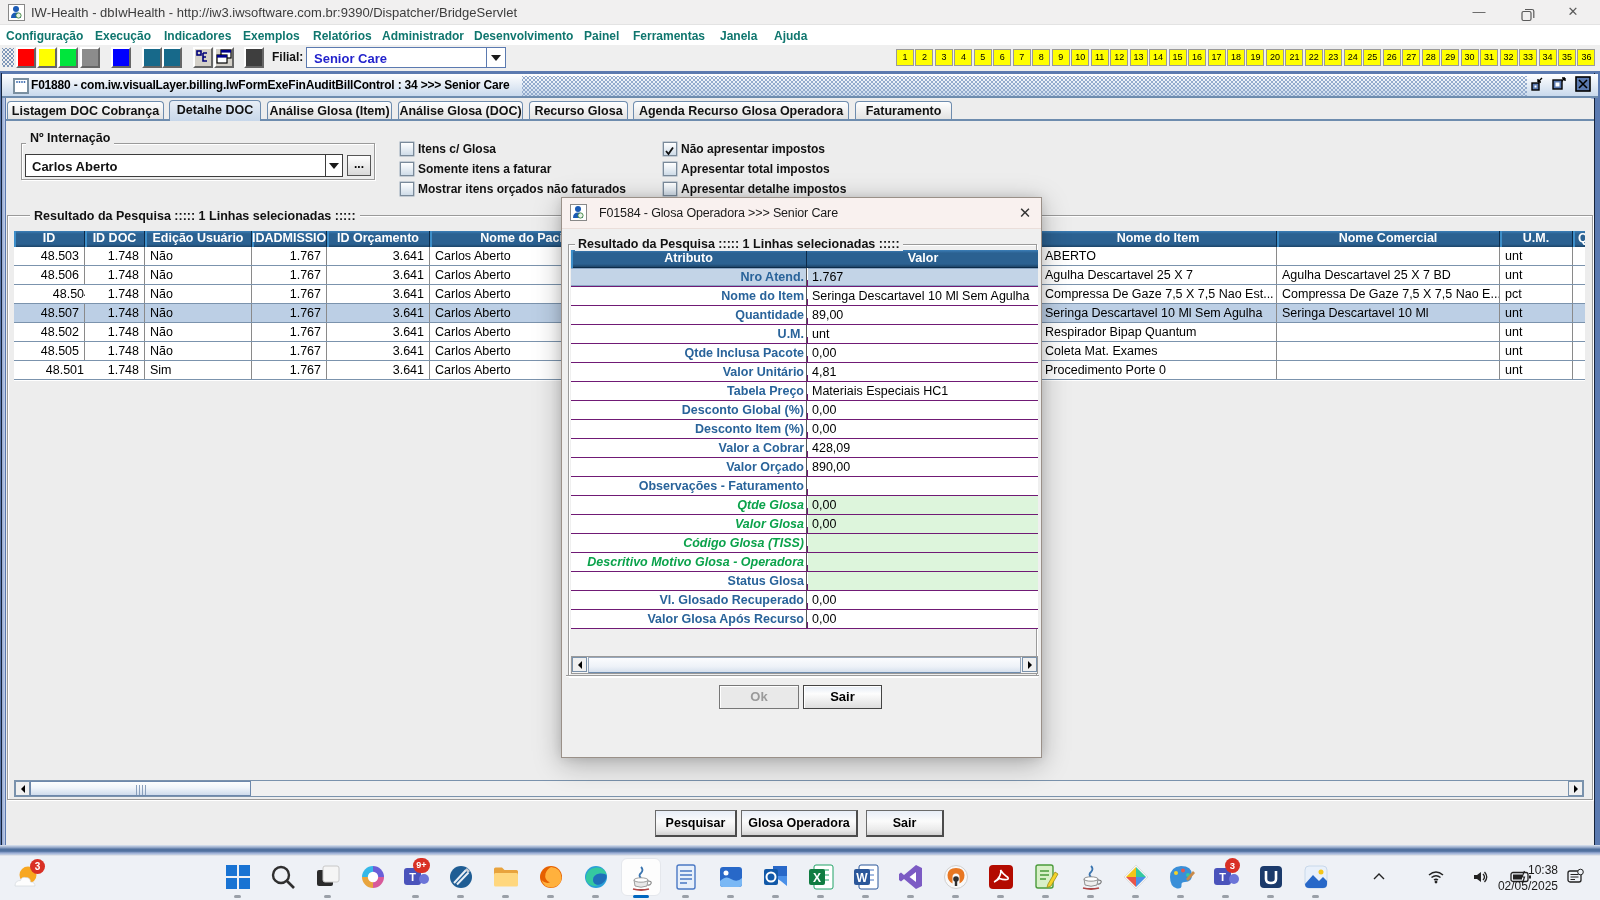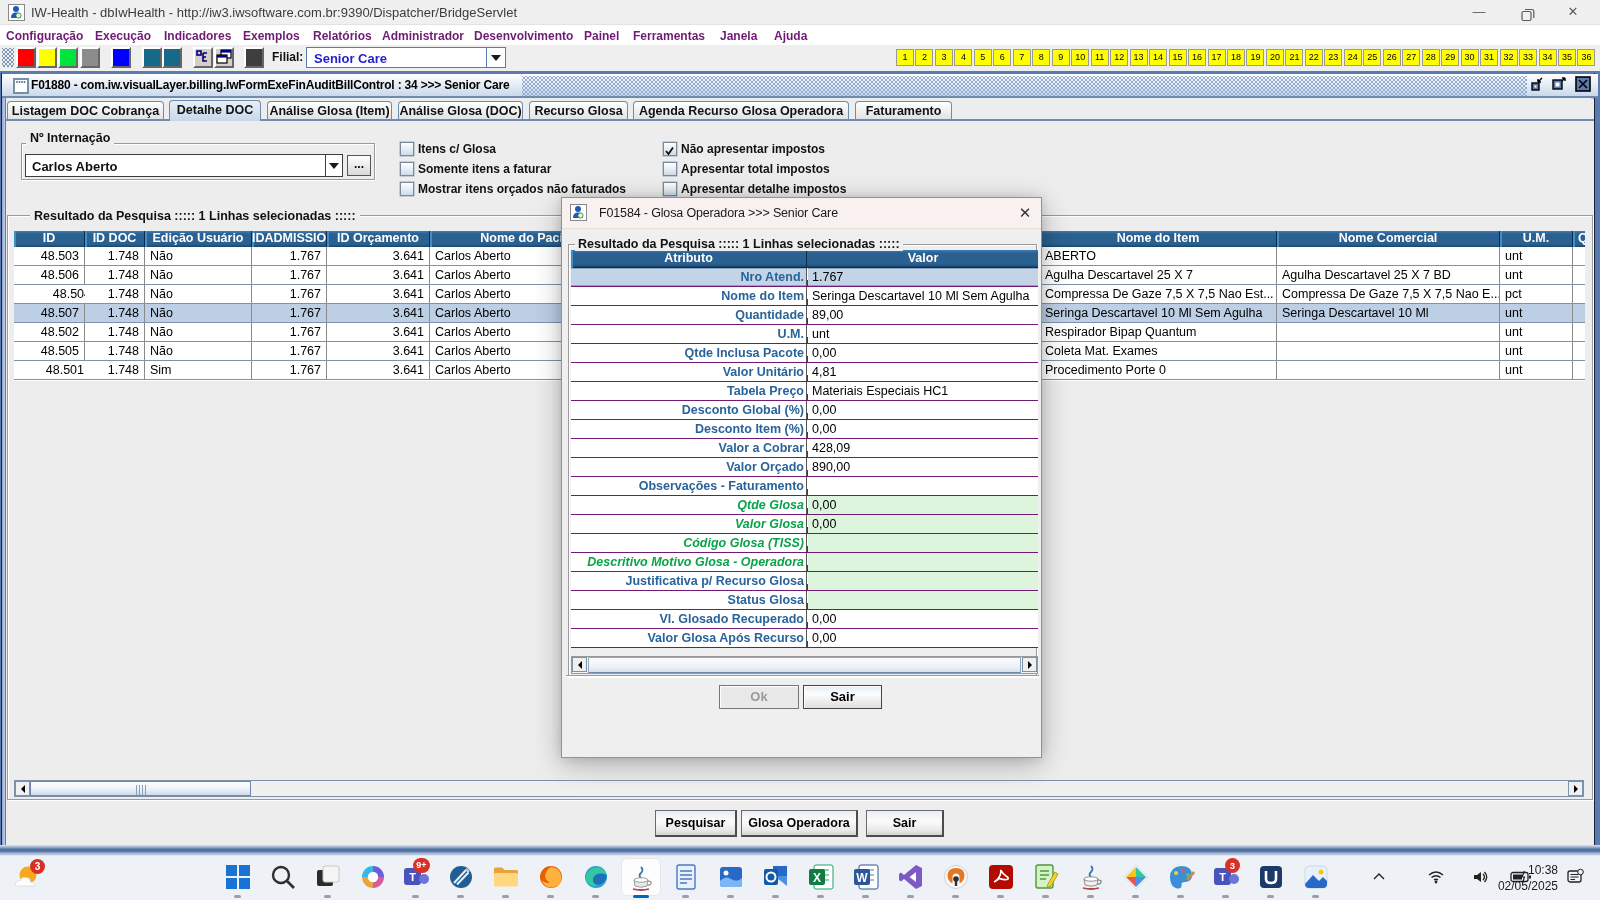--- a/index.html
+++ b/index.html
@@ -7,21 +7,21 @@
 body { font-family:"Liberation Sans", sans-serif; background:#ededed; position:relative; }
 .abs { position:absolute; }
 
 
 #titlebar { left:0; top:0; width:1600px; height:25px; background:#f1f0f0; border-bottom:1px solid #e3e3e3; }
 #titletext { left:31px; top:5px; font-size:13px; color:#3c3c3c; }
 .winbtn { top:0px; width:34px; height:24px; color:#5a5a5a; font-size:13px; text-align:center; line-height:24px; }
 
 
 #menubar { left:0; top:25px; width:1600px; height:20px; background:#ffffff; }
-.mitem { top:29px; font-size:12px; font-weight:bold; color:#701a75; }
+.mitem { top:29px; font-size:12px; font-weight:bold; color:#0f766e; }
 
 
 #toolbar { left:0; top:45px; width:1600px; height:27px; background:#efefef; }
 .tbtn { top:2px; width:20px; height:21px; border-top:2px solid #ffffff; border-left:2px solid #ffffff; border-right:2px solid #666; border-bottom:2px solid #666; }
 #handle { left:2px; top:3px; width:12px; height:19px;
   background-image:radial-gradient(#7d96b8 0.8px, transparent 1px), radial-gradient(#7d96b8 0.8px, transparent 1px);
   background-size:4px 4px; background-position:0 0, 2px 2px; }
 #filial-label { left:272px; top:5px; font-size:12px; font-weight:bold; color:#111; }
 #filial { left:306px; top:2px; width:200px; height:21px; background:#fff; border:1px solid #5b7ab0; }
 #filial-txt { left:7px; top:3px; font-size:13px; font-weight:bold; color:#2323cc; }
@@ -452,24 +452,20 @@
       <div class="drow green gv">
         <div class="dlab" style="background:#fff">Valor Glosa</div>
         <div class="dval" style="background:#ddf5dc">0,00</div>
       </div>
       <div class="drow green gv">
         <div class="dlab" style="background:#fff">Código Glosa (TISS)</div>
         <div class="dval" style="background:#ddf5dc"></div>
       </div>
       <div class="drow green gv">
         <div class="dlab" style="background:#fff">Descritivo Motivo Glosa - Operadora</div>
-        <div class="dval" style="background:#ddf5dc"></div>
-      </div>
-      <div class="drow gv">
-        <div class="dlab" style="background:#fff">Justificativa p/ Recurso Glosa</div>
         <div class="dval" style="background:#ddf5dc"></div>
       </div>
       <div class="drow gv">
         <div class="dlab" style="background:#fff">Status Glosa</div>
         <div class="dval" style="background:#ddf5dc"></div>
       </div>
       <div class="drow ">
         <div class="dlab" style="background:#fff">Vl. Glosado Recuperado</div>
         <div class="dval" style="background:#fff">0,00</div>
       </div>

